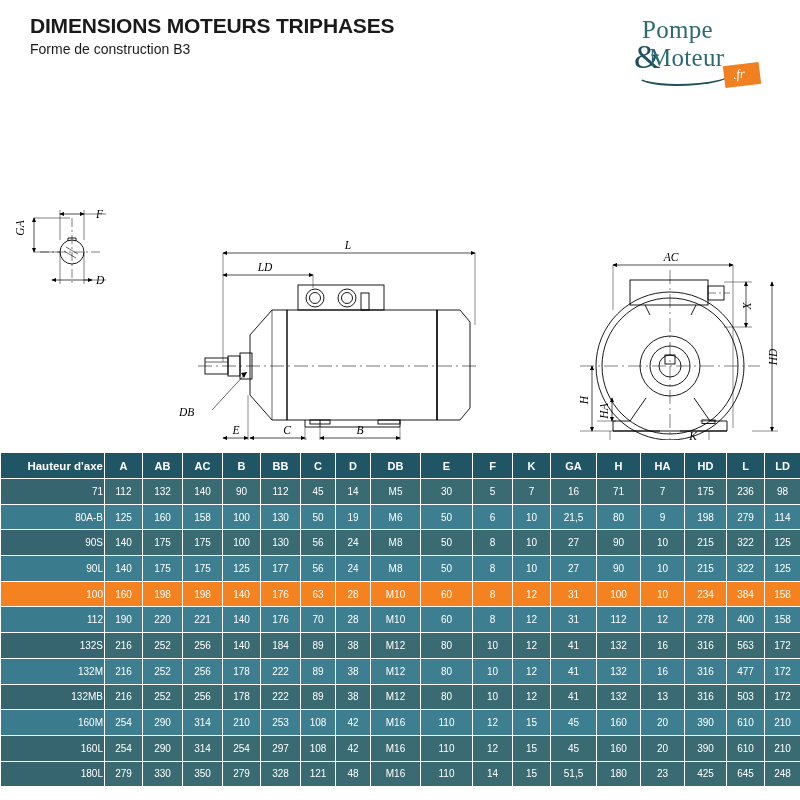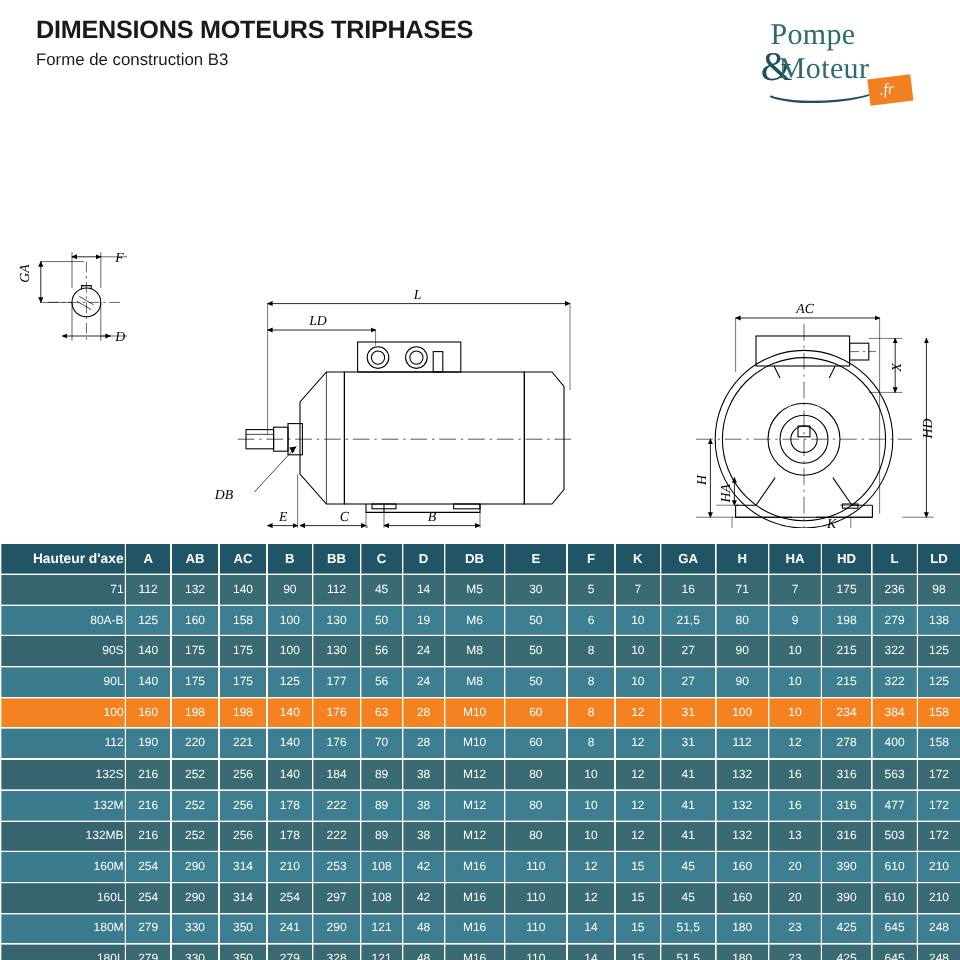--- a/index.html
+++ b/index.html
@@ -336,21 +336,21 @@
         <td>19</td>
         <td>M6</td>
         <td>50</td>
         <td>6</td>
         <td>10</td>
         <td>21,5</td>
         <td>80</td>
         <td>9</td>
         <td>198</td>
         <td>279</td>
-        <td>138</td>
+        <td>114</td>
       </tr>
       <tr class="row-dark">
         <td class="c-first">90S</td>
         <td>140</td>
         <td>175</td>
         <td>175</td>
         <td>100</td>
         <td>130</td>
         <td>56</td>
         <td>24</td>
@@ -517,40 +517,20 @@
         <td>M16</td>
         <td>110</td>
         <td>12</td>
         <td>15</td>
         <td>45</td>
         <td>160</td>
         <td>20</td>
         <td>390</td>
         <td>610</td>
         <td>210</td>
-      </tr>
-      <tr class="row-light">
-        <td class="c-first">180M</td>
-        <td>279</td>
-        <td>330</td>
-        <td>350</td>
-        <td>241</td>
-        <td>290</td>
-        <td>121</td>
-        <td>48</td>
-        <td>M16</td>
-        <td>110</td>
-        <td>14</td>
-        <td>15</td>
-        <td>51,5</td>
-        <td>180</td>
-        <td>23</td>
-        <td>425</td>
-        <td>645</td>
-        <td>248</td>
       </tr>
       <tr class="row-dark">
         <td class="c-first">180L</td>
         <td>279</td>
         <td>330</td>
         <td>350</td>
         <td>279</td>
         <td>328</td>
         <td>121</td>
         <td>48</td>

